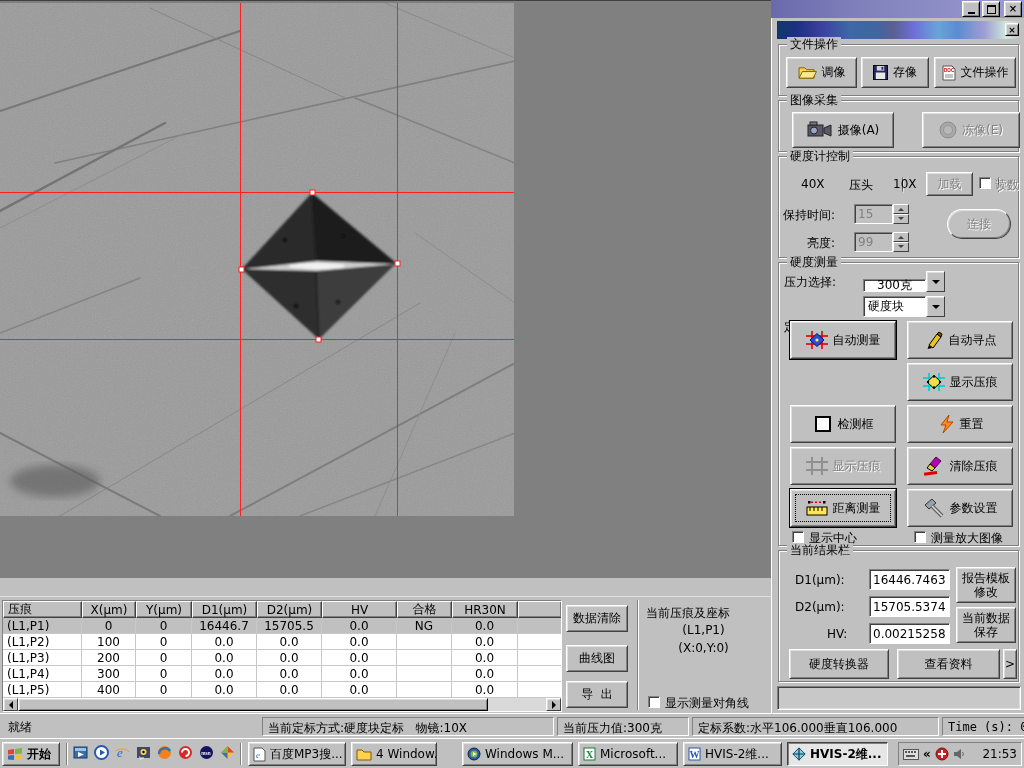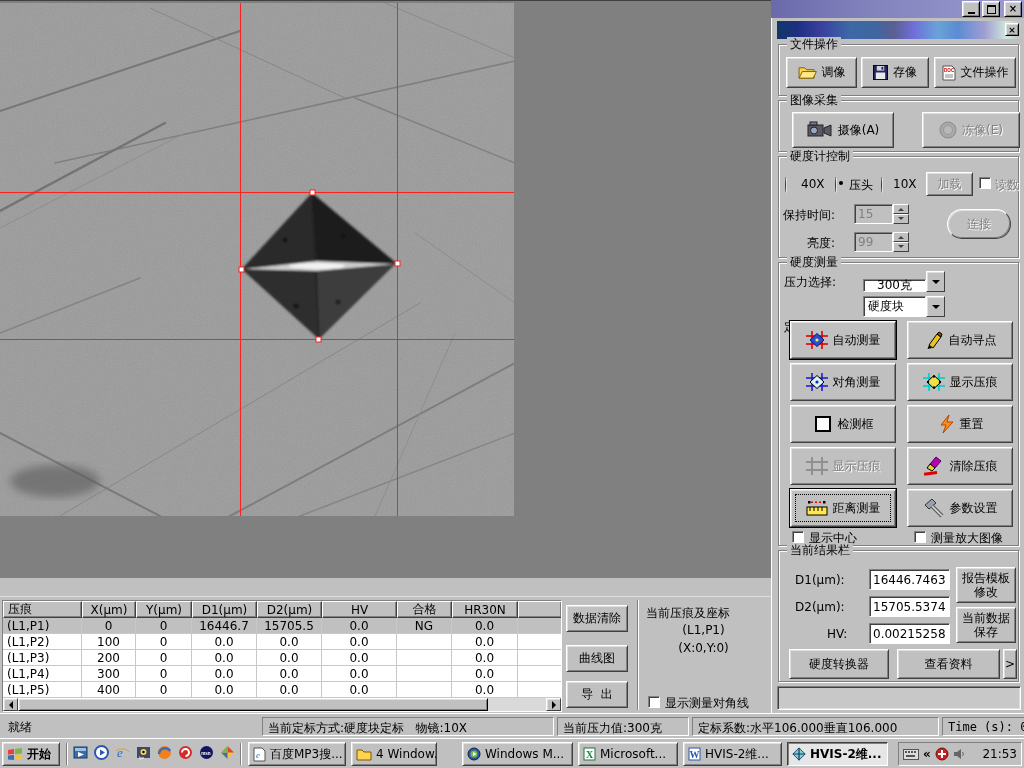--- a/index.html
+++ b/index.html
@@ -14,21 +14,21 @@
     display:flex;align-items:center;justify-content:center;gap:5px;cursor:default;
     box-sizing:border-box;white-space:pre;overflow:hidden;}
   .btn.def{box-shadow:0 0 0 1px #000, inset 1px 1px 0 #dfdfdf, inset -1px -1px 0 #808080;}
   .btn.focusdots::after{content:"";position:absolute;inset:4px;border:1px dotted #000;}
   .btn.dis{color:#808080;text-shadow:1px 1px 0 #ffffff;}
   .sunken{background:#ffffff;border:1px solid;border-color:#808080 #ffffff #ffffff #808080;
     box-shadow:inset 1px 1px 0 #404040, inset -1px -1px 0 #dfdfdf;}
   .fld{background:#ffffff;border:1px solid;border-color:#808080 #ffffff #ffffff #808080;
     box-shadow:inset 1px 1px 0 #404040;display:flex;align-items:center;padding:0 3px;box-sizing:border-box;}
   .fld.dis{background:#c0c0c0;color:#808080;}
-  .gbox{border:1px solid #808080;box-shadow:1px 1px 0 #fff, inset 1px 1px 0 #fff;}
+  .gbox{border:1px solid #808080;box-shadow:1px 1px 0 #fff, inset 1px 1px 0 #fff;text-align:center;}
   .glabel{position:absolute;top:-8px;left:8px;background:#c0c0c0;padding:0 3px;line-height:14px;}
   .radio{width:12px;height:12px;border-radius:50%;background:#fff;
     border:1px solid;border-color:#404040 #dfdfdf #dfdfdf #404040;box-shadow:0 0 0 1px #808080 inset;position:relative;}
   .radio.on::after{content:"";position:absolute;left:3px;top:3px;width:4px;height:4px;border-radius:50%;background:#000;}
   .chk{width:12px;height:12px;background:#fff;border:1px solid;border-color:#808080 #fff #fff #808080;
     box-shadow:inset 1px 1px 0 #404040;}
   .lbl{white-space:pre;}
   .dislbl{color:#808080;text-shadow:1px 1px 0 #fff;white-space:pre;}
   
   .titlebar{left:0;top:0;width:1024px;height:18px;
@@ -299,33 +299,20 @@
             <line x1="6" y1="1" x2="6" y2="19"></line>
             <line x1="16" y1="1" x2="16" y2="19"></line>
             <line x1="0" y1="6" x2="22" y2="6"></line>
             <line x1="0" y1="14" x2="22" y2="14"></line>
           </g>
           <polygon points="11,3.5 18,10 11,16.5 4,10" fill="#2a4fd0" stroke="#001a80"></polygon>
           <circle cx="11" cy="10" r="1.6" fill="#ffe84d"></circle>
         </svg>
       <span>自动测量</span>
     </div>
-    <div class="abs btn" style="left:11px;top:100px;width:106px;height:38px;">
-      <svg class="ic" width="22" height="20" viewBox="0 0 22 20">
-          <g stroke="#2020cc" stroke-width="1.6">
-            <line x1="6" y1="1" x2="6" y2="19"></line>
-            <line x1="16" y1="1" x2="16" y2="19"></line>
-            <line x1="0" y1="6" x2="22" y2="6"></line>
-            <line x1="0" y1="14" x2="22" y2="14"></line>
-          </g>
-          <polygon points="11,3.5 18,10 11,16.5 4,10" fill="#d8f4f4" stroke="#000"></polygon>
-          <circle cx="11" cy="10" r="1.6" fill="#2020cc"></circle>
-        </svg>
-      <span>对角测量</span>
-    </div>
     <div class="abs btn" style="left:128px;top:100px;width:106px;height:38px;">
       <svg class="ic" width="22" height="20" viewBox="0 0 22 20">
           <g stroke="#00cccc" stroke-width="1.6">
             <line x1="6" y1="1" x2="6" y2="19"></line>
             <line x1="16" y1="1" x2="16" y2="19"></line>
             <line x1="0" y1="6" x2="22" y2="6"></line>
             <line x1="0" y1="14" x2="22" y2="14"></line>
           </g>
           <polygon points="11,3.5 18,10 11,16.5 4,10" fill="#f0e048" stroke="#000"></polygon>
           <circle cx="11" cy="4.5" r="1.2" fill="#000"></circle>

